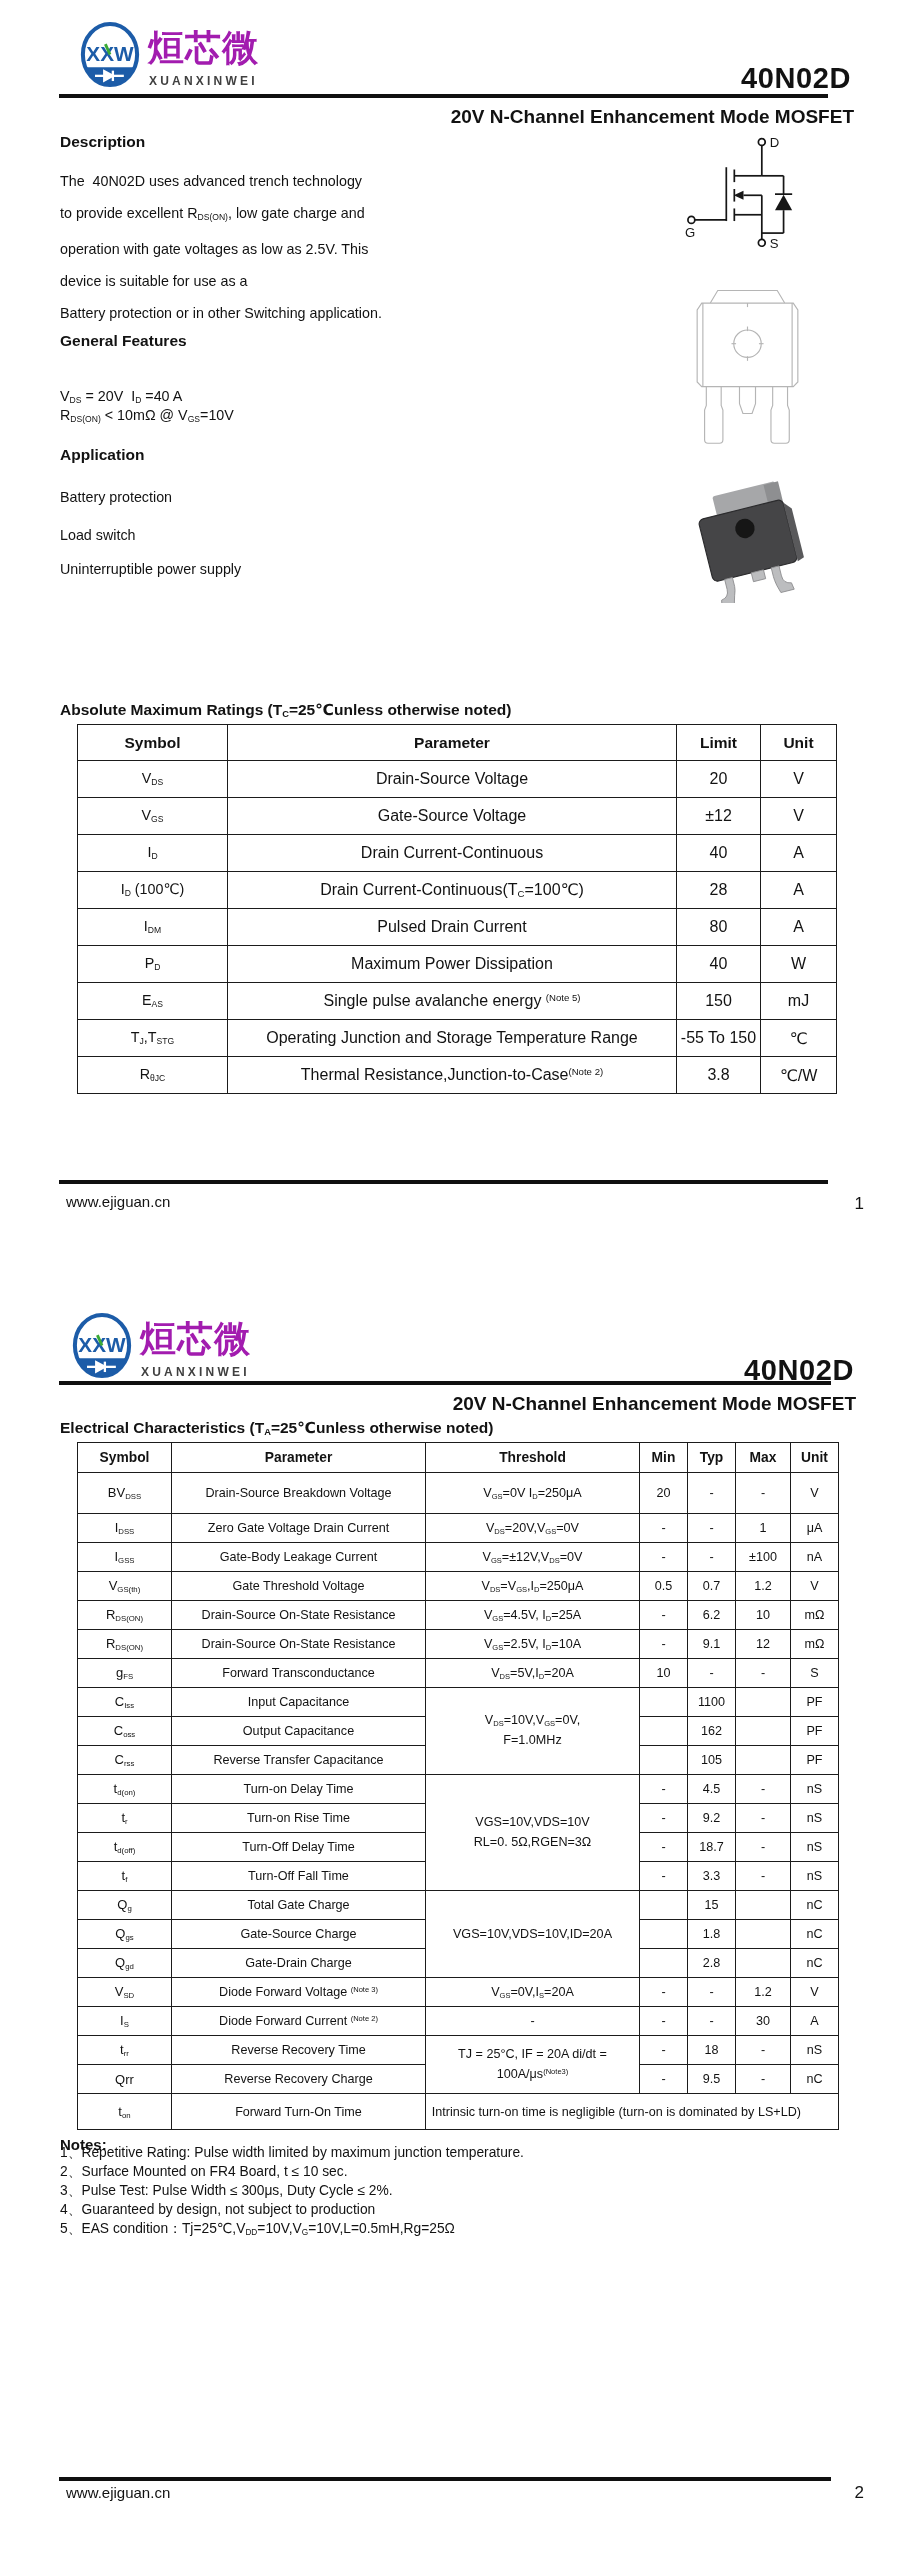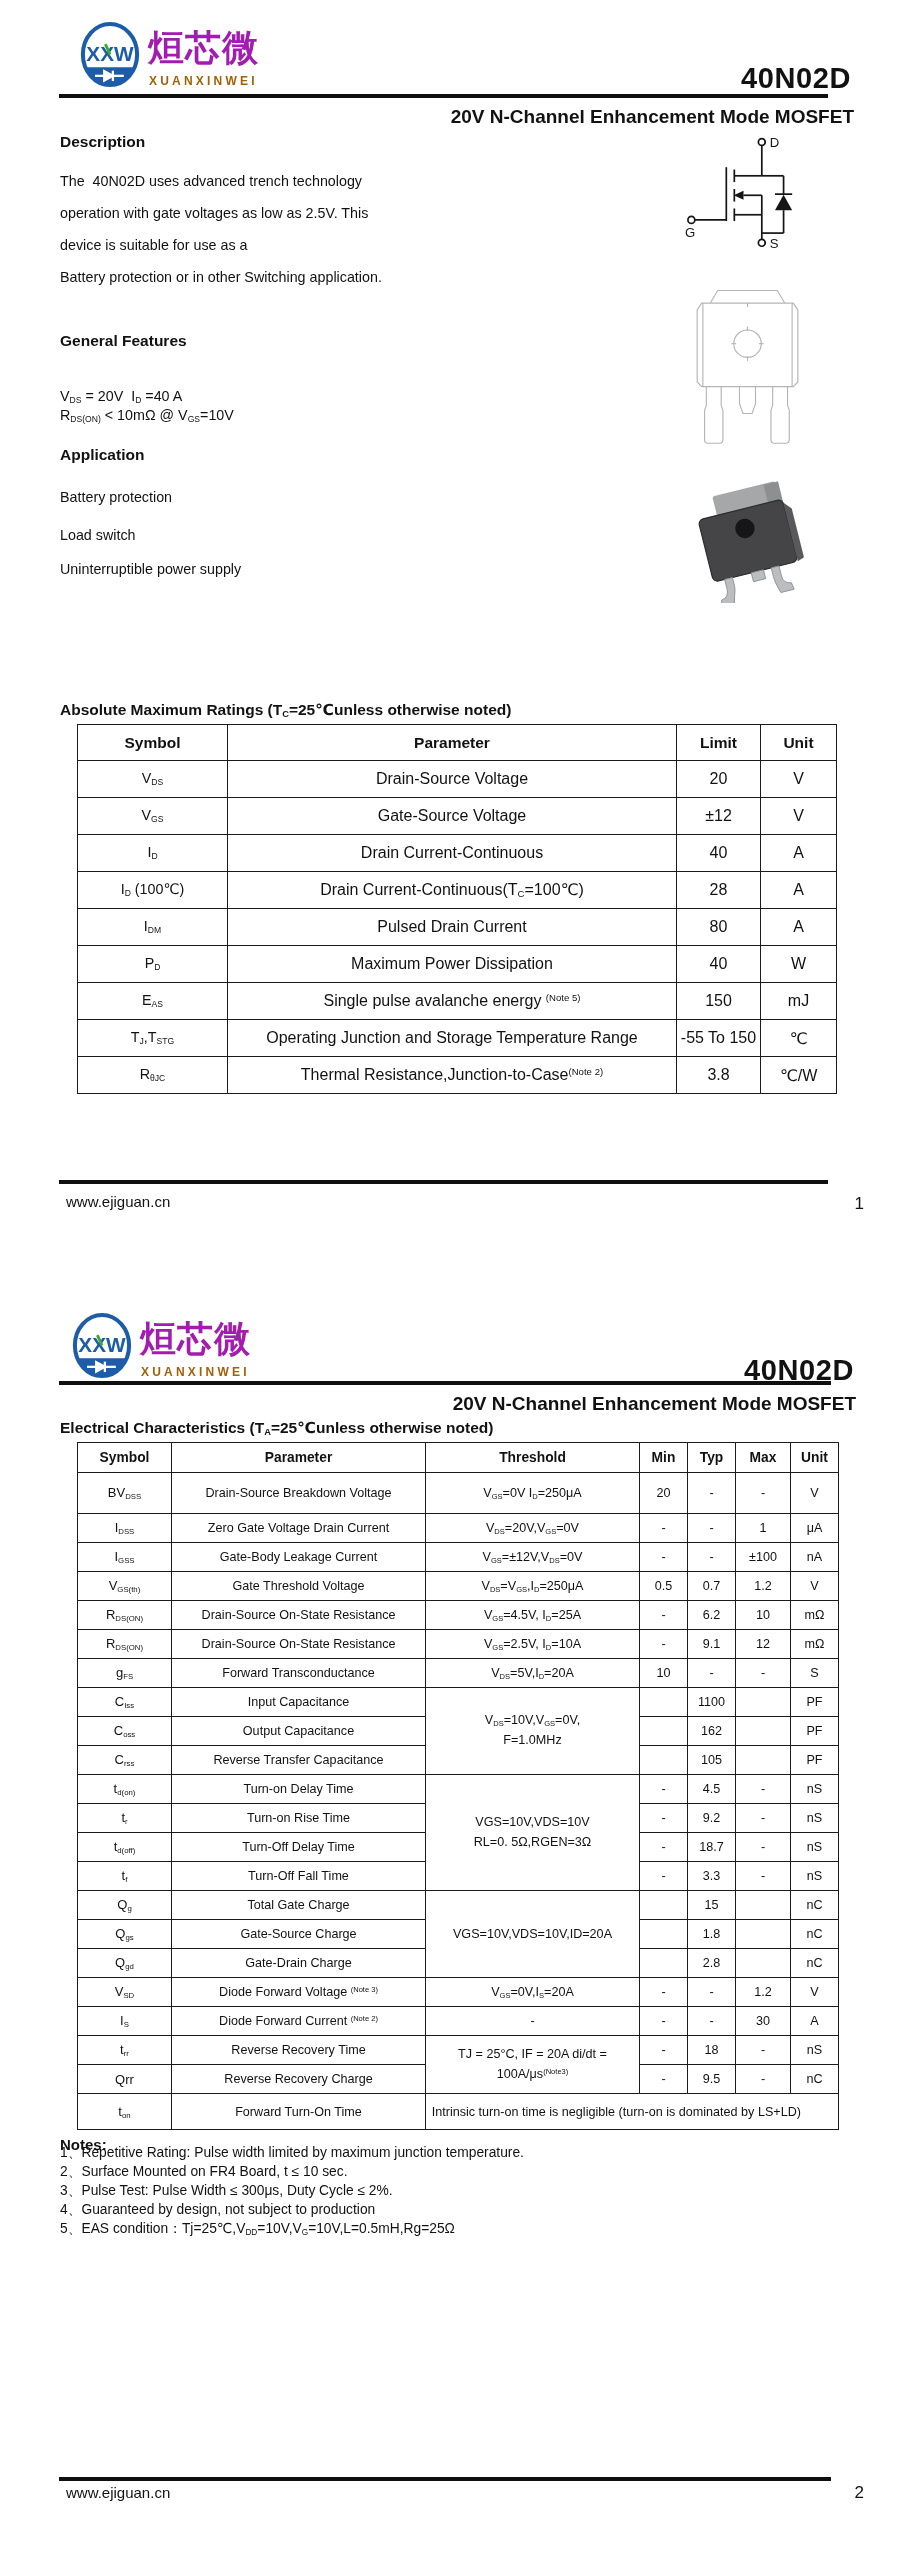--- a/index.html
+++ b/index.html
@@ -12,21 +12,21 @@
   .part-title{position:absolute;font-size:29px;font-weight:bold;letter-spacing:0.6px;}
   .subtitle{position:absolute;font-size:19px;font-weight:bold;}
   .h-section{position:absolute;font-size:15.5px;font-weight:bold;}
   .body-line{font-size:14.3px;white-space:pre;}
   sub{font-size:60%;vertical-align:-0.25em;}
   sup{font-size:60%;vertical-align:0.5em;}
   
   .logo{position:absolute;width:207px;height:75px;}
   .logo .mark{position:absolute;left:0;top:0;}
   .logo .cn{position:absolute;left:68px;top:3.4px;font-size:36px;font-weight:bold;color:#a21caf;font-family:"DejaVu Sans",sans-serif;letter-spacing:1.1px;}
-  .logo .en{position:absolute;left:69px;top:53px;font-size:12px;font-weight:bold;color:#a16207;letter-spacing:3.2px;}
+  .logo .en{position:absolute;left:69px;top:53px;font-size:12px;font-weight:bold;color:#404040;letter-spacing:3.2px;}
   
   table{border-collapse:collapse;table-layout:fixed;position:absolute;background:#fff;}
   td,th{border:1.1px solid #1b1b1b;text-align:center;vertical-align:middle;padding:0;overflow:hidden;}
   #amr-table th{font-size:15.5px;font-weight:bold;}
   #amr-table td{font-size:16px;}
   #amr-table td.sym{font-size:14.3px;}
   #ec-table th{font-size:13.8px;font-weight:bold;}
   #ec-table td{font-size:12.6px;}
   #ec-table td.sym{font-size:13px;}
   #ec-table td.cond-left{text-align:left;padding-left:5.7px;padding-right:3.4px;}
@@ -65,20 +65,21 @@
     <div class="en">XUANXINWEI</div>
   </div>
 
   <div class="part-title" style="top:62px;right:84px;">40N02D</div>
   <div class="rule" style="top:94px;left:59px;width:769px;"></div>
   <div class="subtitle" style="top:106px;right:81px;">20V N-Channel Enhancement Mode MOSFET</div>
 
   <div class="h-section" style="top:133px;left:60px;">Description</div>
   <div class="abs" style="top:165px;left:60px;line-height:32px;">
     <div class="body-line">The&nbsp; 40N02D uses advanced trench technology</div>
+    <div class="body-line">to provide excellent R<sub>DS(ON)</sub>, low gate charge and</div>
     <div class="body-line">operation with gate voltages as low as 2.5V. This</div>
     <div class="body-line">device is suitable for use as a</div>
     <div class="body-line">Battery protection or in other Switching application.</div>
   </div>
 
   <div class="h-section" style="top:332px;left:60px;">General Features</div>
   <div class="abs body-line" style="top:367px;left:60px;margin-top:21px;">V<sub>DS</sub> = 20V&nbsp; I<sub>D</sub> =40 A</div>
   <div class="abs body-line" style="top:407px;left:60px;">R<sub>DS(ON)</sub> &lt; 10mΩ @ V<sub>GS</sub>=10V</div>
 
   <div class="h-section" style="top:446px;left:60px;">Application</div>

